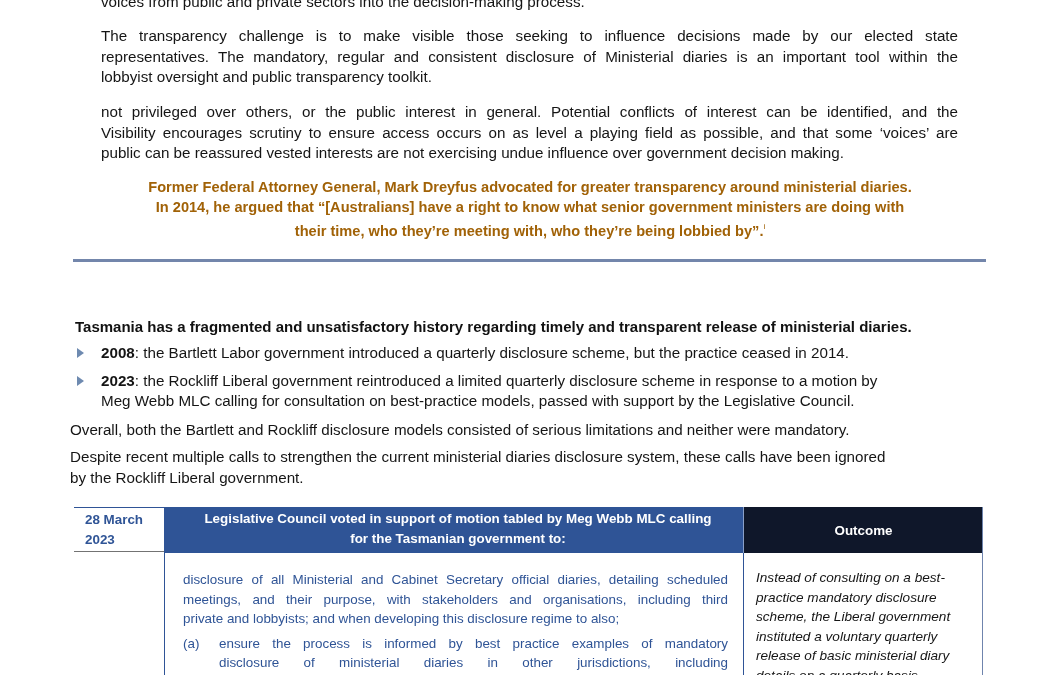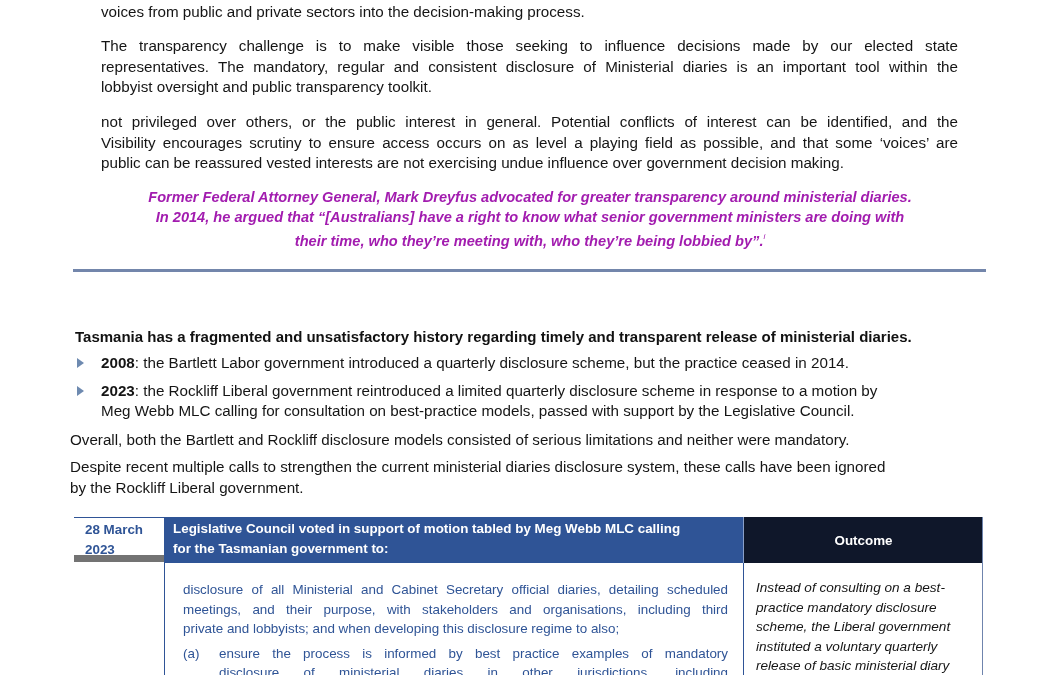--- a/index.html
+++ b/index.html
@@ -14,21 +14,20 @@
       position: relative;
       font-family: "Liberation Sans", "DejaVu Sans", sans-serif;
       color: #111111;
     }
     .page {
       position: absolute;
       left: 0;
       top: 0;
       width: 1058px;
       height: 475px;
-      margin-top: 10px;
     }
     .para {
       position: absolute;
       left: 101px;
       width: 857px;
       font-size: 15.2px;
       line-height: 20.6px;
       text-align: justify;
       color: #151515;
       margin: 0;
@@ -41,23 +40,22 @@
     }
     .para .line.last {
       text-align-last: left;
     }
     .quote {
       position: absolute;
       left: 80px;
       width: 900px;
       font-size: 14.6px;
       line-height: 20px;
-      font-style: italic;
-      font-weight: bold;
-      color: #a21caf;
+      font-weight: bold;
+      color: #a16207;
       text-align: center;
       margin: 0;
     }
     .quote .line {
       display: block;
       white-space: nowrap;
     }
     .quote sup {
       font-size: 8px;
       vertical-align: 7px;
@@ -144,21 +142,21 @@
       height: 180px;
     }
     .tbl .hdr-date {
       position: absolute;
       left: 0;
       top: 0;
       width: 90px;
       height: 45px;
       background: #ffffff;
       border-top: 1px solid #2f5496;
-      border-bottom: 7px solid #737373;
+      border-bottom: 1px solid #737373;
       color: #2f5496;
       font-weight: bold;
       font-size: 13.4px;
       line-height: 19.5px;
       padding: 2px 0 0 11px;
       box-sizing: border-box;
     }
     .tbl .hdr-date .line { display: block; white-space: nowrap; }
     .tbl .hdr-motion {
       position: absolute;
@@ -167,21 +165,21 @@
       width: 579px;
       height: 46px;
       background: #2f5496;
       color: #ffffff;
       font-weight: bold;
       font-size: 13.4px;
       line-height: 19.5px;
       padding: 2px 0 0 9px;
       box-sizing: border-box;
     }
-    .tbl .hdr-motion .line { display: block; white-space: nowrap; }
+    .tbl .hdr-motion .line { display: block; white-space: nowrap; text-align: center; }
     .tbl .hdr-outcome {
       position: absolute;
       left: 669px;
       top: 0;
       width: 240px;
       height: 46px;
       background: #0f172a;
       color: #ffffff;
       font-weight: bold;
       font-size: 13.4px;

